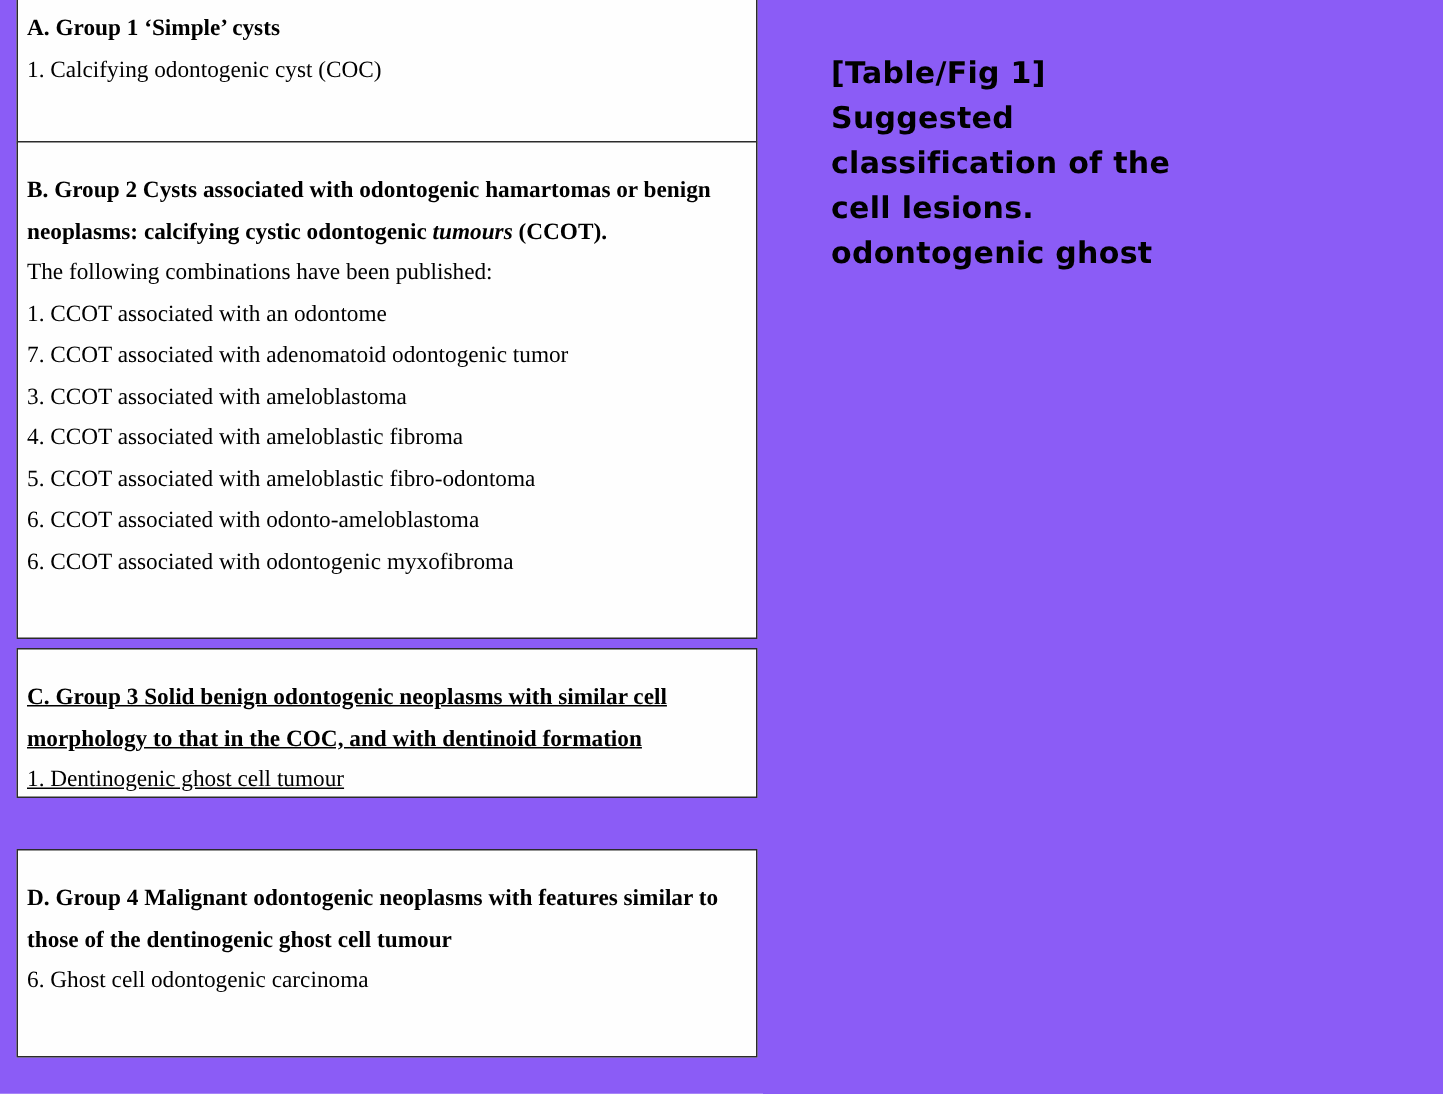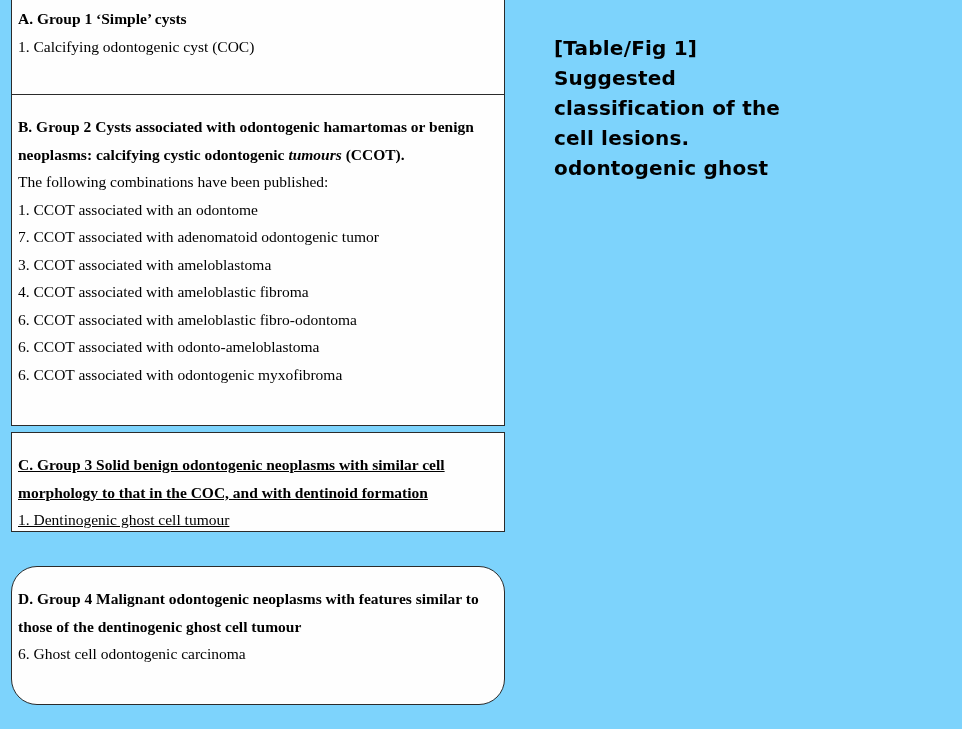--- a/index.html
+++ b/index.html
@@ -6,37 +6,37 @@
   body{
     width:962px;height:729px;
     background:#ffffff;
     font-family:"Liberation Serif", serif;
     color:#000000;
   }
   .page{
     position:relative;
     width:962px;height:729px;
     overflow:hidden;
-    background:#7dd3fc;
+    background:#8b5cf6;
   }
   
   .box{
     position:absolute;
     left:11px;
     width:494px;
     border:1px solid #2b2b2b;
     background:#fefefe;
     padding:18px 6px 0 6px;
     box-sizing:border-box;
     overflow:hidden;
   }
   .box-a{top:-14px;height:110px;}
   .box-b{top:94px;height:332px;}
   .box-c{top:432px;height:100px;text-decoration:underline;}
-  .box-d{top:566px;height:139px;border-radius:26px;}
+  .box-d{top:566px;height:139px;}
   .ln{
     margin:0;
     font-size:15.5px;
     line-height:27.5px;
     white-space:nowrap;
     font-weight:normal;
   }
   .ln.bold{font-weight:bold;}
   .ln em{font-style:italic;}
   
@@ -65,21 +65,21 @@
   </section>
 
   <section class="box box-b">
     <p class="ln bold">B. Group 2 Cysts associated with odontogenic hamartomas or benign</p>
     <p class="ln bold"><span>neoplasms: calcifying cystic odontogenic </span><em>tumours</em><span> (CCOT).</span></p>
     <p class="ln">The following combinations have been published:</p>
     <p class="ln">1. CCOT associated with an odontome</p>
     <p class="ln">7. CCOT associated with adenomatoid odontogenic tumor</p>
     <p class="ln">3. CCOT associated with ameloblastoma</p>
     <p class="ln">4. CCOT associated with ameloblastic fibroma</p>
-    <p class="ln">6. CCOT associated with ameloblastic fibro-odontoma</p>
+    <p class="ln">5. CCOT associated with ameloblastic fibro-odontoma</p>
     <p class="ln">6. CCOT associated with odonto-ameloblastoma</p>
     <p class="ln">6. CCOT associated with odontogenic myxofibroma</p>
   </section>
 
   <section class="box box-c">
     <p class="ln bold">C. Group 3 Solid benign odontogenic neoplasms with similar cell</p>
     <p class="ln bold">morphology to that in the COC, and with dentinoid formation</p>
     <p class="ln">1. Dentinogenic ghost cell tumour</p>
   </section>
 

